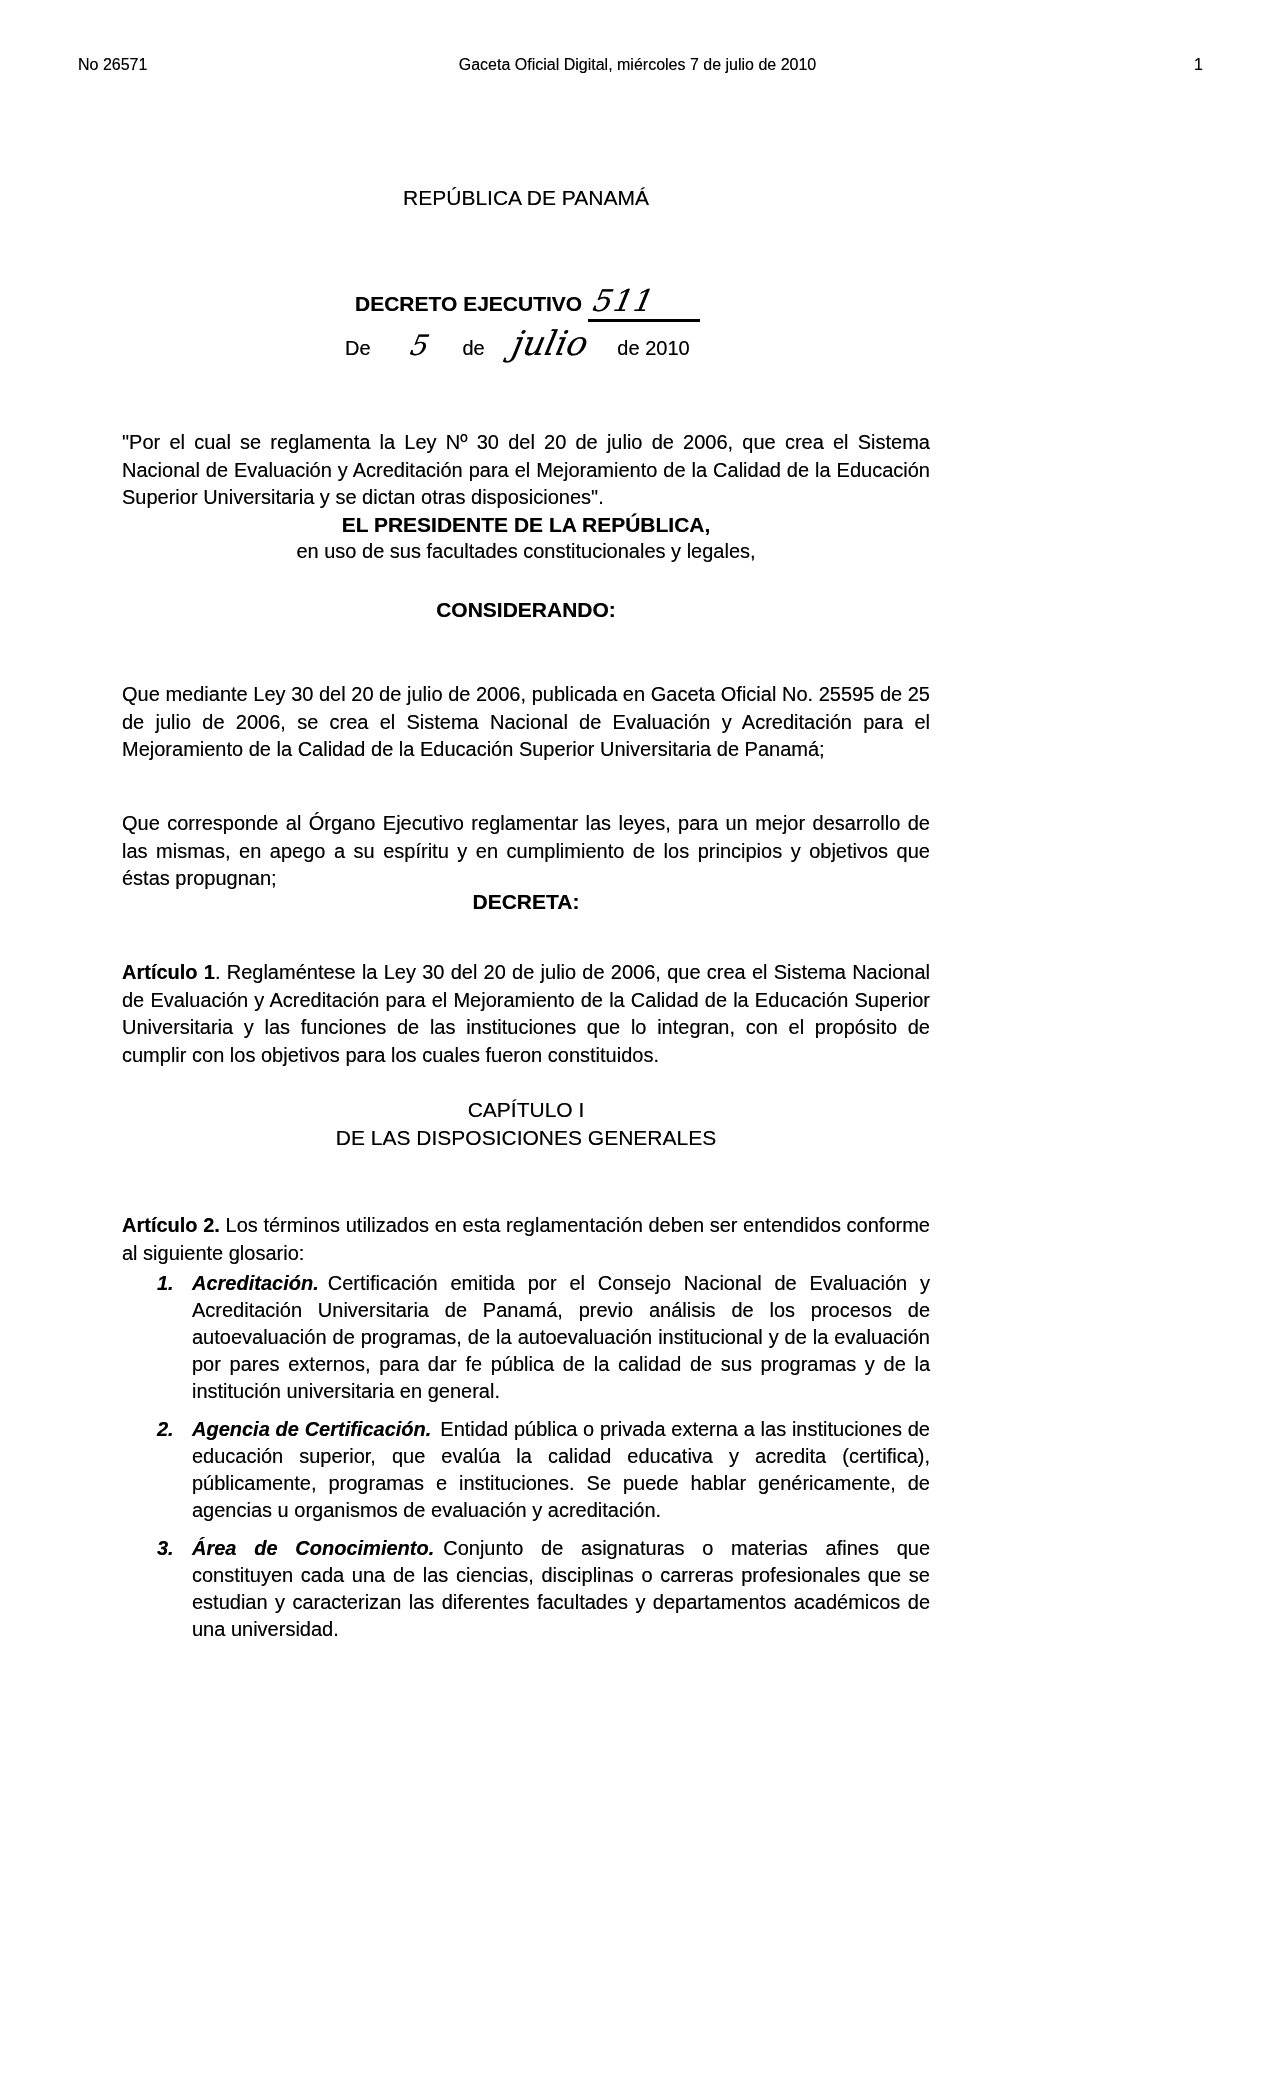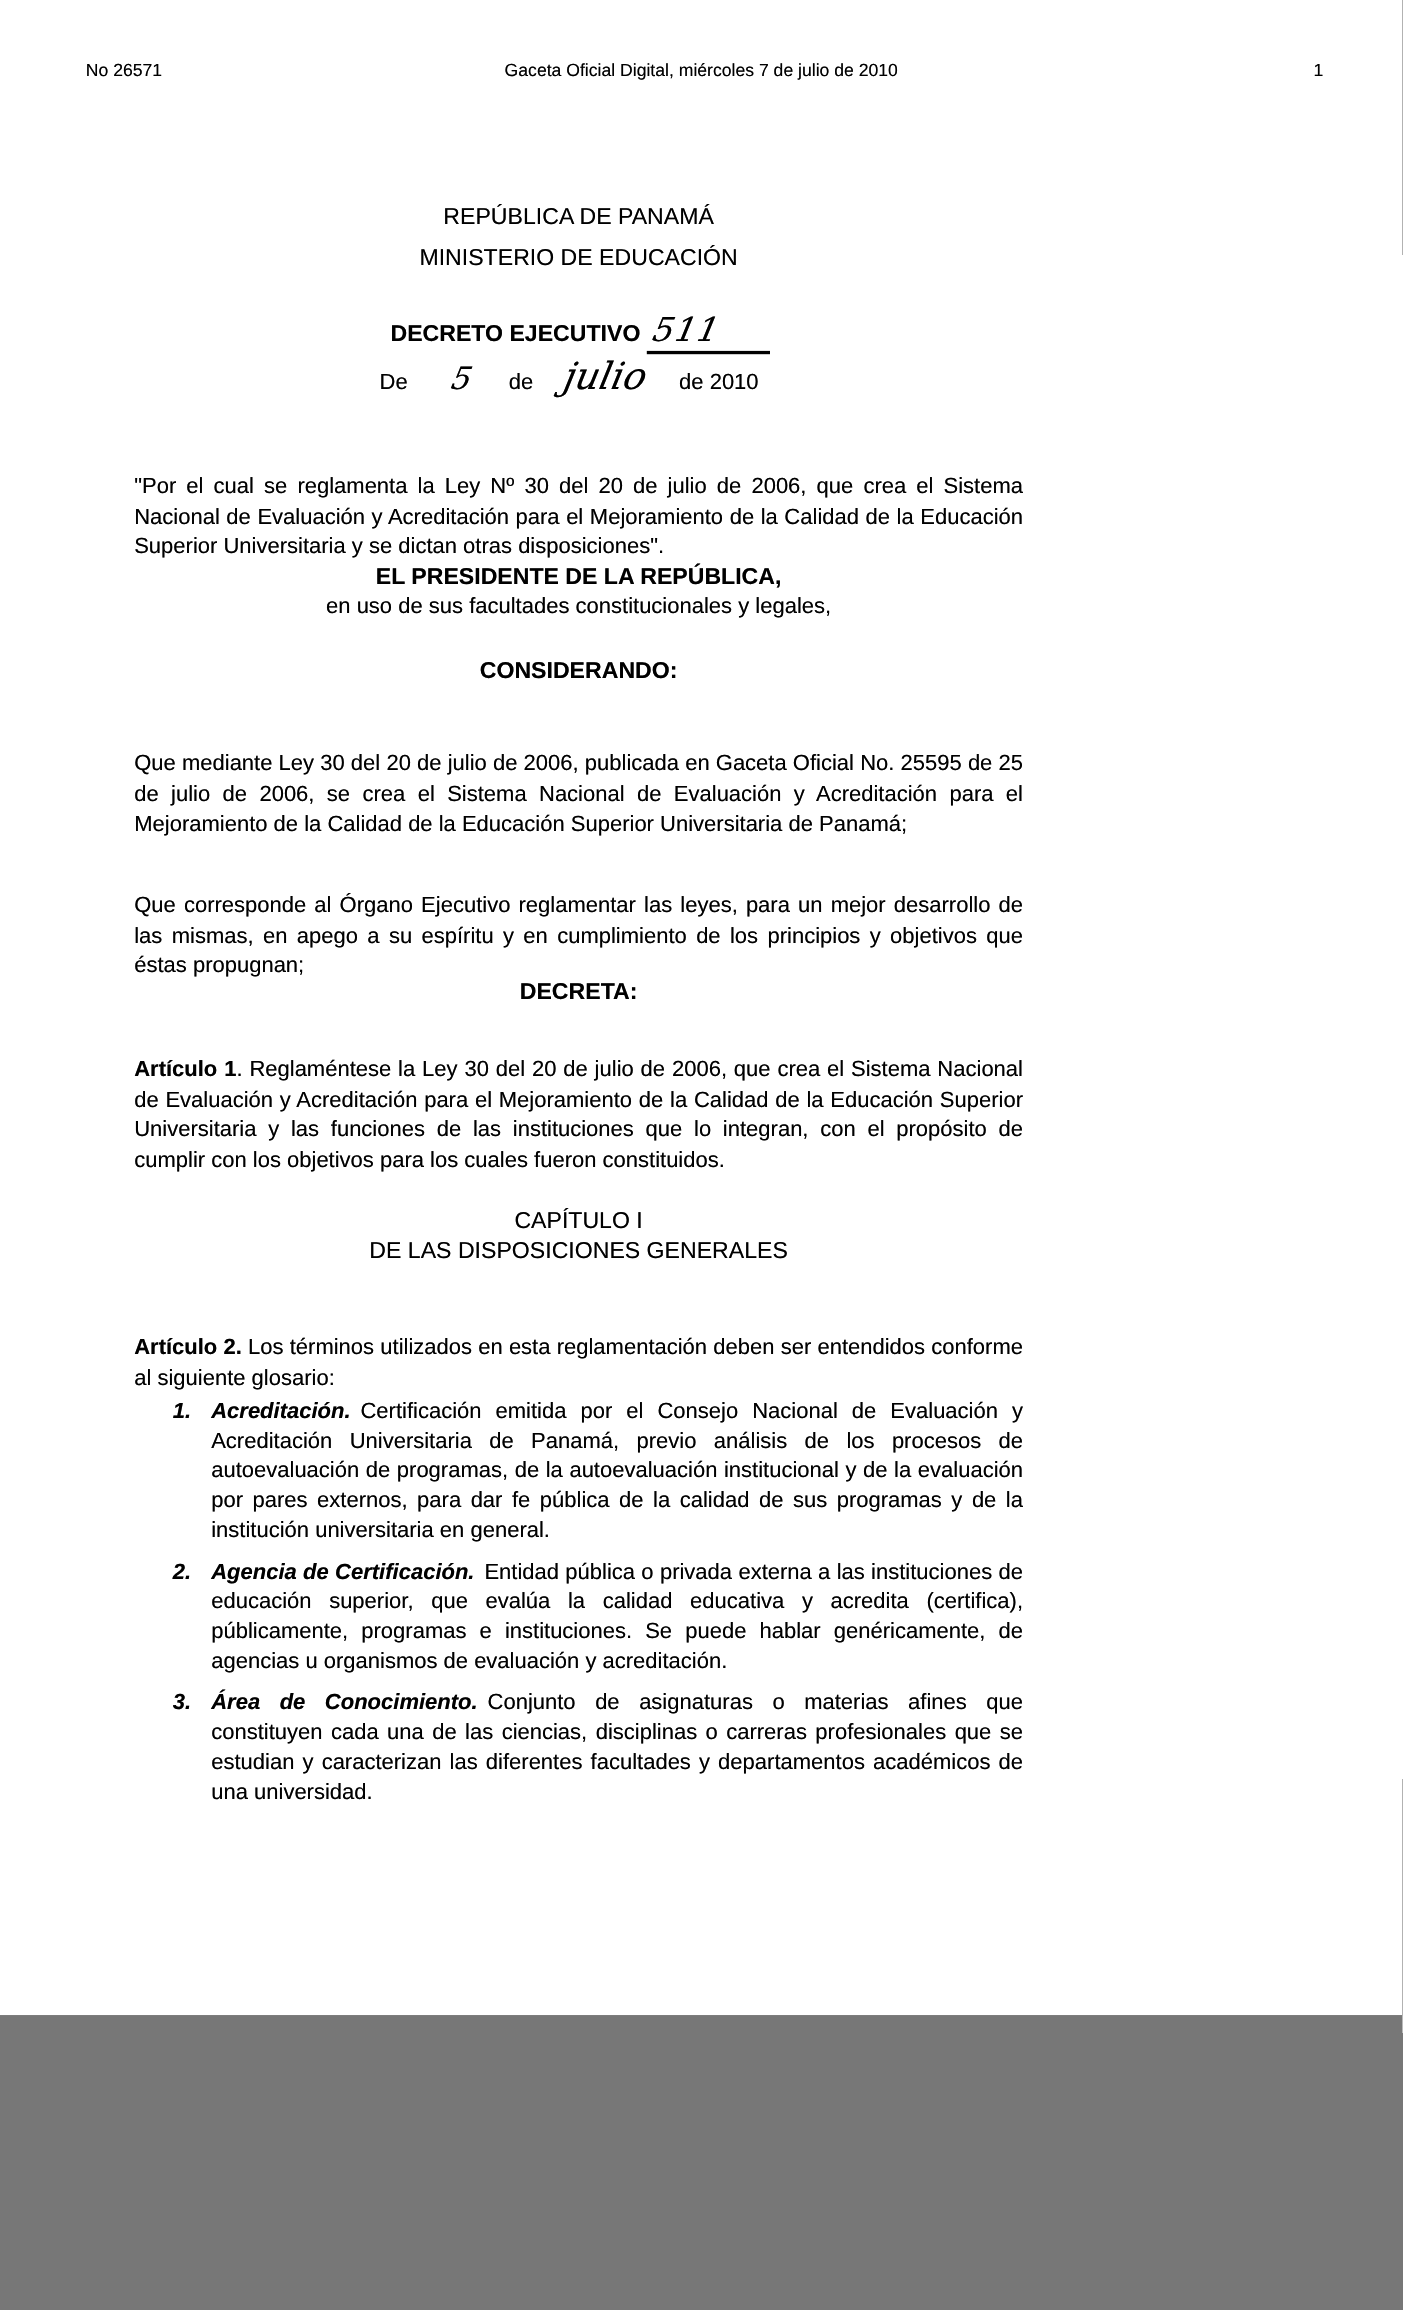--- a/index.html
+++ b/index.html
@@ -1,18 +1,18 @@
 <!DOCTYPE html>
 <html lang="es"><head>
 <meta charset="utf-8">
 <style>
   html,body{margin:0;padding:0;background:#777;}
   .page{
     position:relative;
-    width:1275px;height:1832px;
+    width:1275px;height:2100px;
     margin:0 auto;
     background:#ffffff;
     font-family:"Liberation Sans", sans-serif;
     color:#000;
     overflow:hidden;
   }
   .page *{box-sizing:border-box;}
   .txt{ text-shadow:0 0 .5px rgba(0,0,0,.55); }
 
   
@@ -85,21 +85,20 @@
   <div class="running-header txt">
     <span class="rh-left">No 26571</span>
     <span class="rh-center">Gaceta Oficial Digital, miércoles 7 de julio de 2010</span>
     <span class="rh-right">1</span>
   </div>
 
   <div class="content txt">
 
     <div class="block letterhead">
       <div>REPÚBLICA DE PANAMÁ</div>
-      <div>MINISTERIO DE EDUCACIÓN</div>
     </div>
 
     <div class="block decree-line">
       <span class="decree-label">DECRETO EJECUTIVO</span><span class="decree-number"><span class="hand">511</span></span>
     </div>
 
     <div class="block date-line">
       <span>De</span><span class="hand day">5</span><span class="mid">de</span><span class="hand month">julio</span><span class="year">de 2010</span>
     </div>
 

